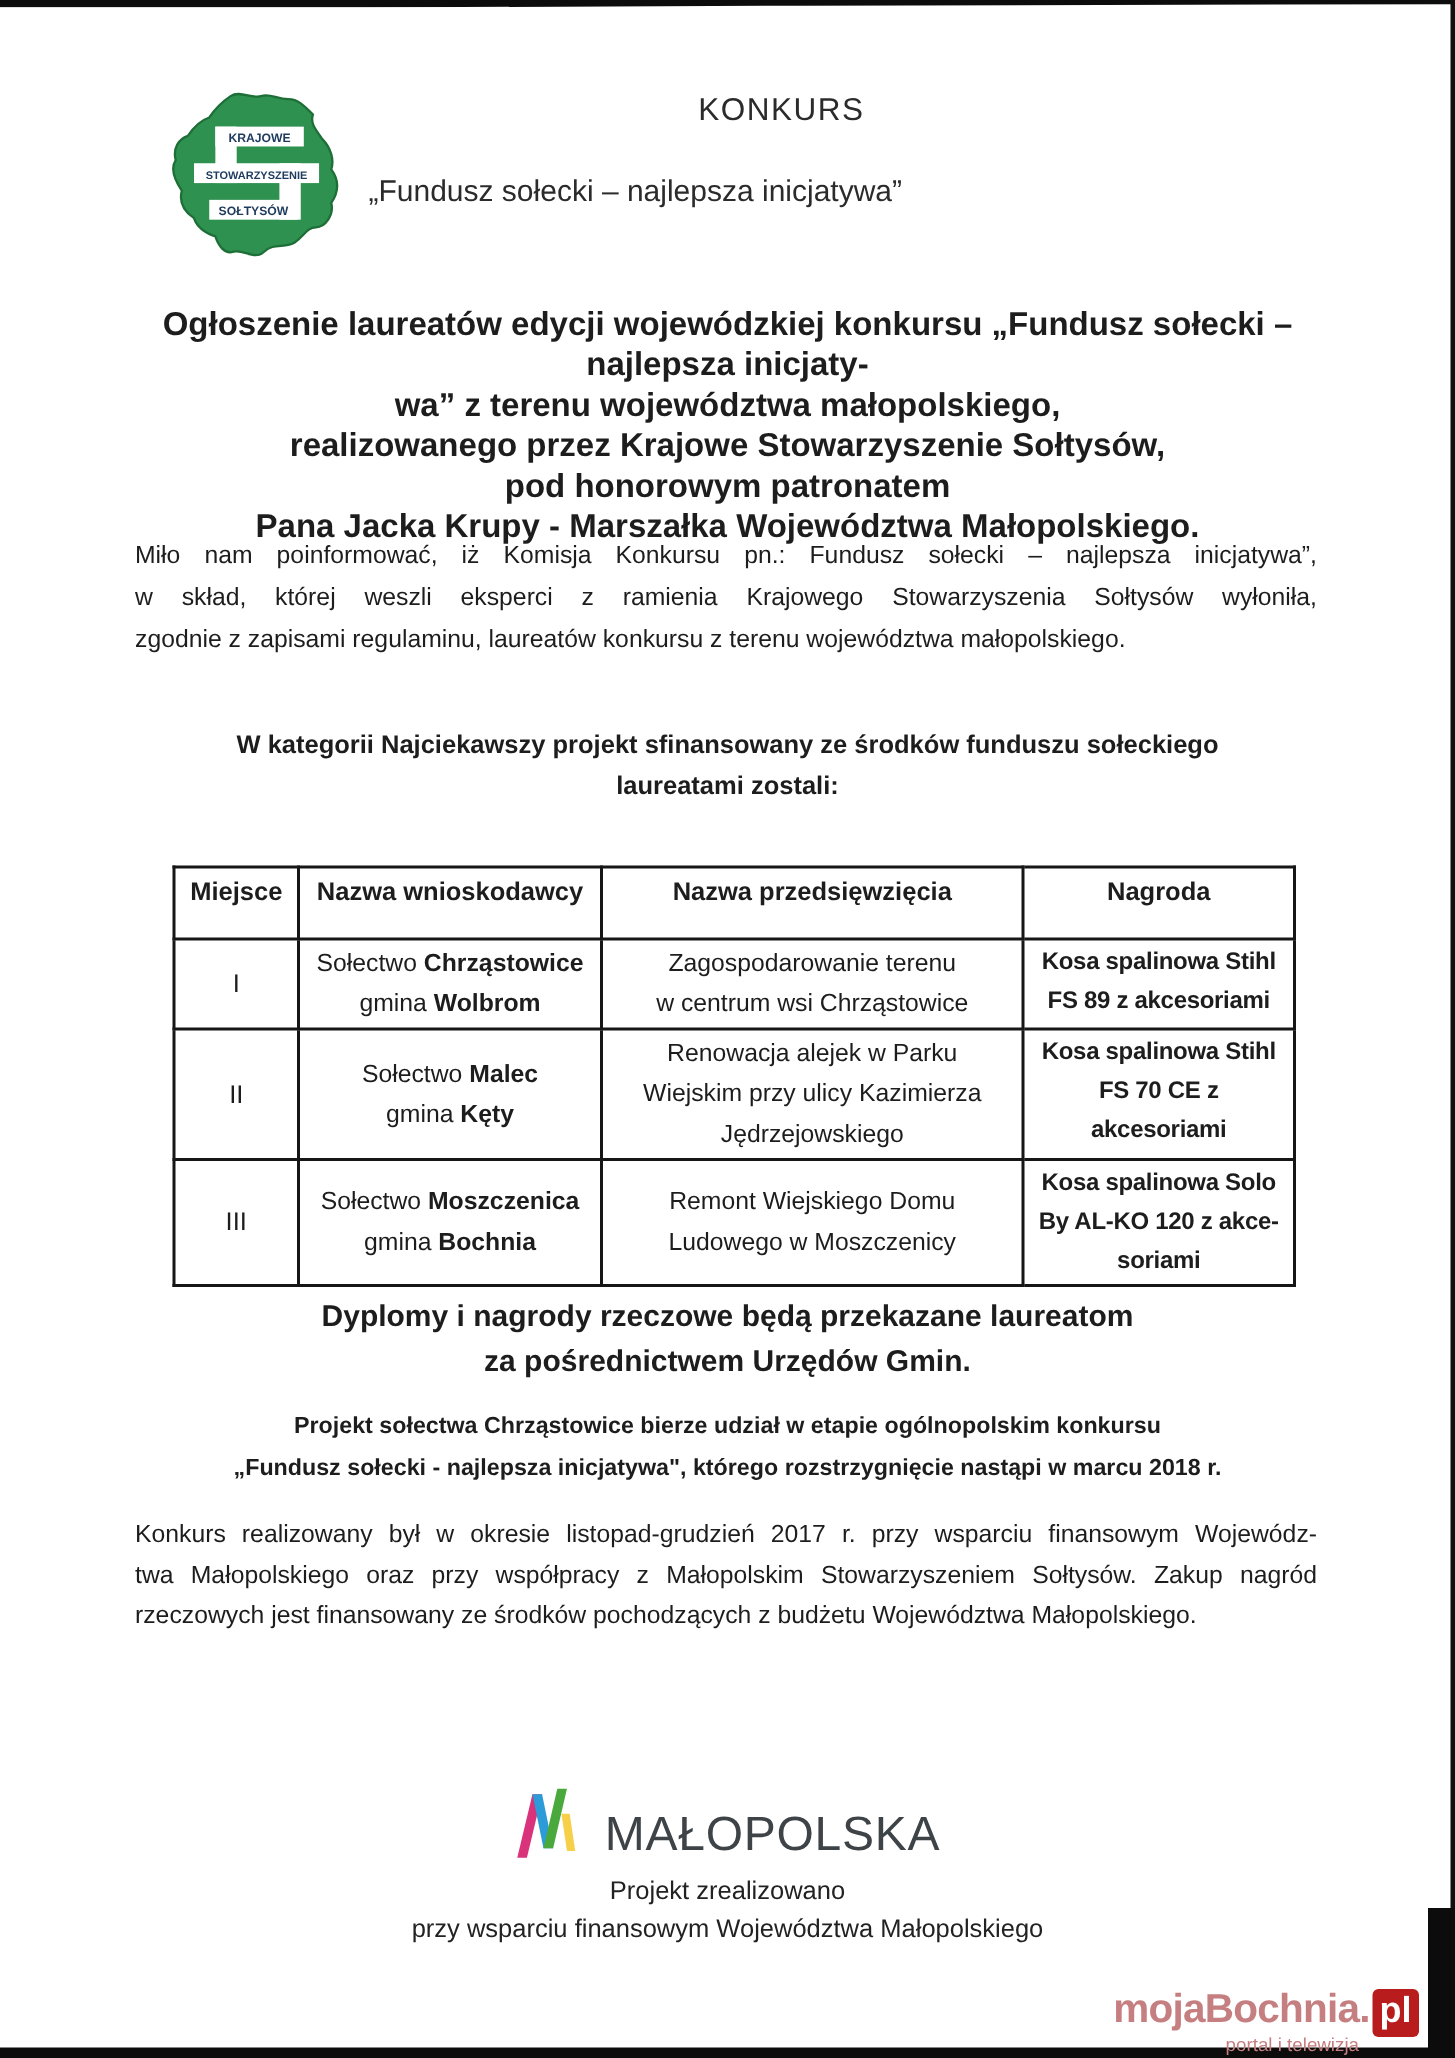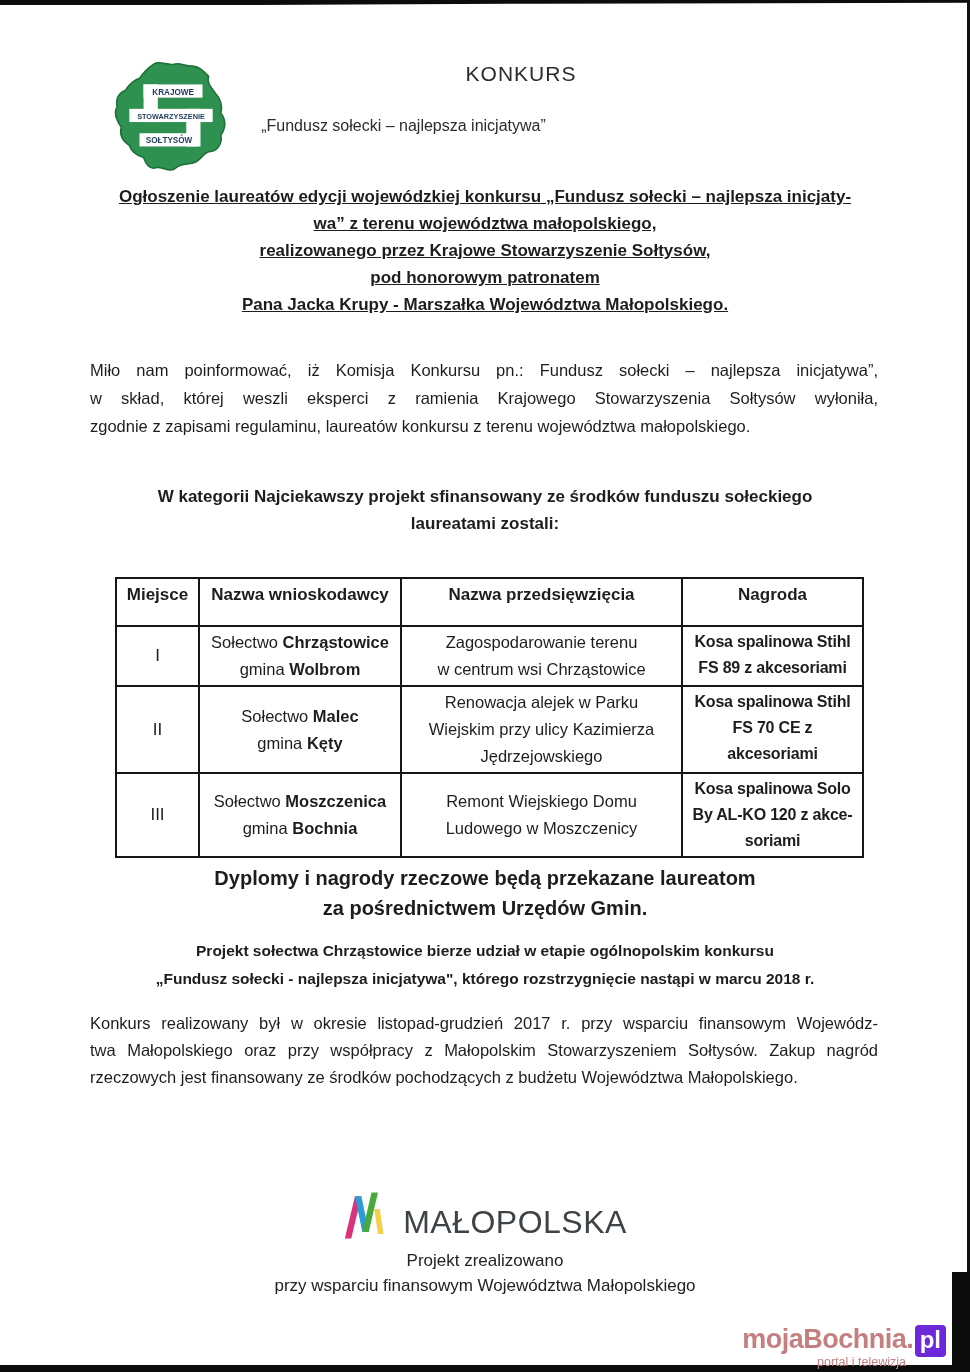--- a/index.html
+++ b/index.html
@@ -15,23 +15,23 @@
   
   .scan-top    { position:absolute; top:0; left:0; width:100%; height:5px; background:#0c0c0c;
                  clip-path:polygon(0 0,100% 0,100% 55%,55% 75%,25% 100%,0 100%); }
   .scan-right  { position:absolute; top:0; right:0; width:3px; height:100%; background:#101010; }
   .scan-bottom { position:absolute; bottom:0; left:0; width:100%; height:7px; background:#0c0c0c; }
   .scan-corner { position:absolute; right:0; top:1272px; width:18px; height:100px; background:#0c0c0c; }
 
   
   .kss-logo { left:108px; top:58px; width:124px; height:122px; }
   .doc-title { left:0; top:62px; width:970px; font-size:21px; letter-spacing:1px; color:#2b2b2b;margin-left:36px; }
-  .doc-subtitle { left:0; top:117px; width:807px; font-size:16px; color:#2b2b2b; }
-
-  .announcement { left:90px; top:183px; width:790px; font-size:17px; line-height:27px; font-weight:bold;text-decoration:underline; }
+  .doc-subtitle { left:0; top:117px; width:807px; font-size:20px; color:#2b2b2b;padding-left:20px; }
+
+  .announcement { left:90px; top:202px; width:790px; font-size:22px; line-height:27px; font-weight:bold; }
   .intro { left:90px; top:356px; width:788px; font-size:16.5px; line-height:28px; }
   .jline { text-align:justify; text-align-last:justify; white-space:nowrap; overflow:hidden; }
   .jlast { text-align:left; text-align-last:left; }
   .category { left:90px; top:483px; width:790px; font-size:17px; line-height:27px; font-weight:bold; }
 
   
   .results { left:115px; top:577px; border-collapse:collapse; table-layout:fixed; width:747px;
              font-size:16.5px; }
   .results td, .results th { border:2px solid #161616; padding:2px 6px; }
   .results th { font-size:17px; font-weight:bold; vertical-align:top; padding-top:6px; height:38px; text-align:center; }
@@ -55,21 +55,21 @@
   .m-mark { width:46px; height:52px; }
   .m-word { font-size:32px; letter-spacing:0.5px; color:#3e4347; line-height:1; padding-bottom:4px; }
 
   .footer { left:0; top:1248px; width:970px; font-size:17px; line-height:25px; color:#222; }
 
   
   .watermark { right:24px; top:1324px; text-align:right; color:#c67f81; }
   .wm-row { display:flex; align-items:baseline; justify-content:flex-end; }
   .wm-main { font-size:27px; font-weight:bold; letter-spacing:-0.5px; }
   .wm-dot { font-size:27px; font-weight:bold; }
-  .wm-box { display:inline-block; background:#6d28d9; color:#ffffff; font-size:24px; font-weight:bold;
+  .wm-box { display:inline-block; background:#b91c1c; color:#ffffff; font-size:24px; font-weight:bold;
             border-radius:4px; padding:1px 5px 3px 5px; margin-left:1px; }
   .wm-tag { font-size:12.5px; margin-top:-2px; padding-right:40px; }
 </style>
 </head>
 <body>
 
 <div class="page">
 
   <div class="scan-top"></div>
   <div class="scan-right"></div>

